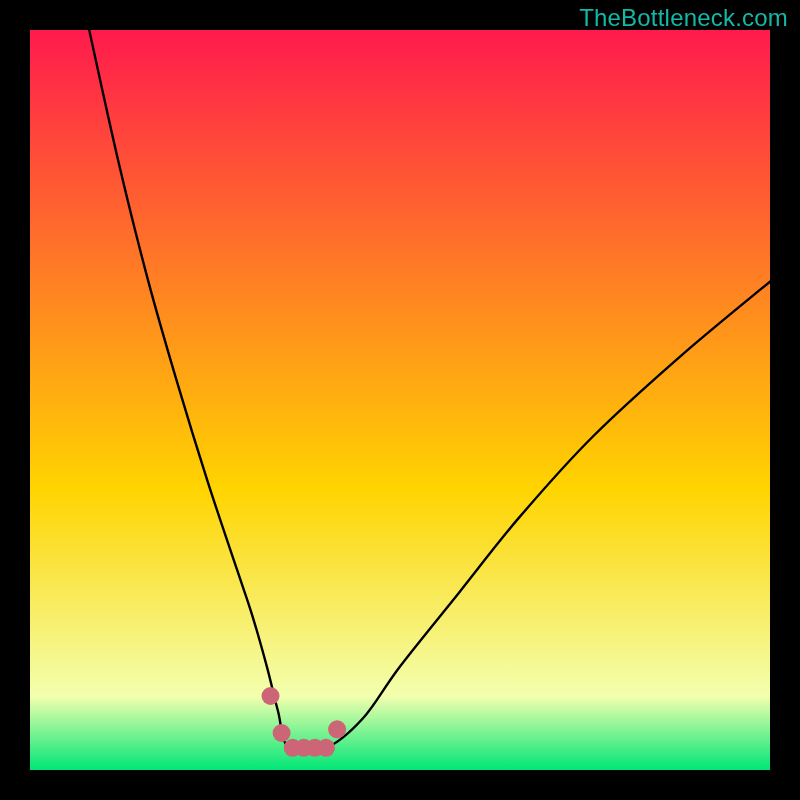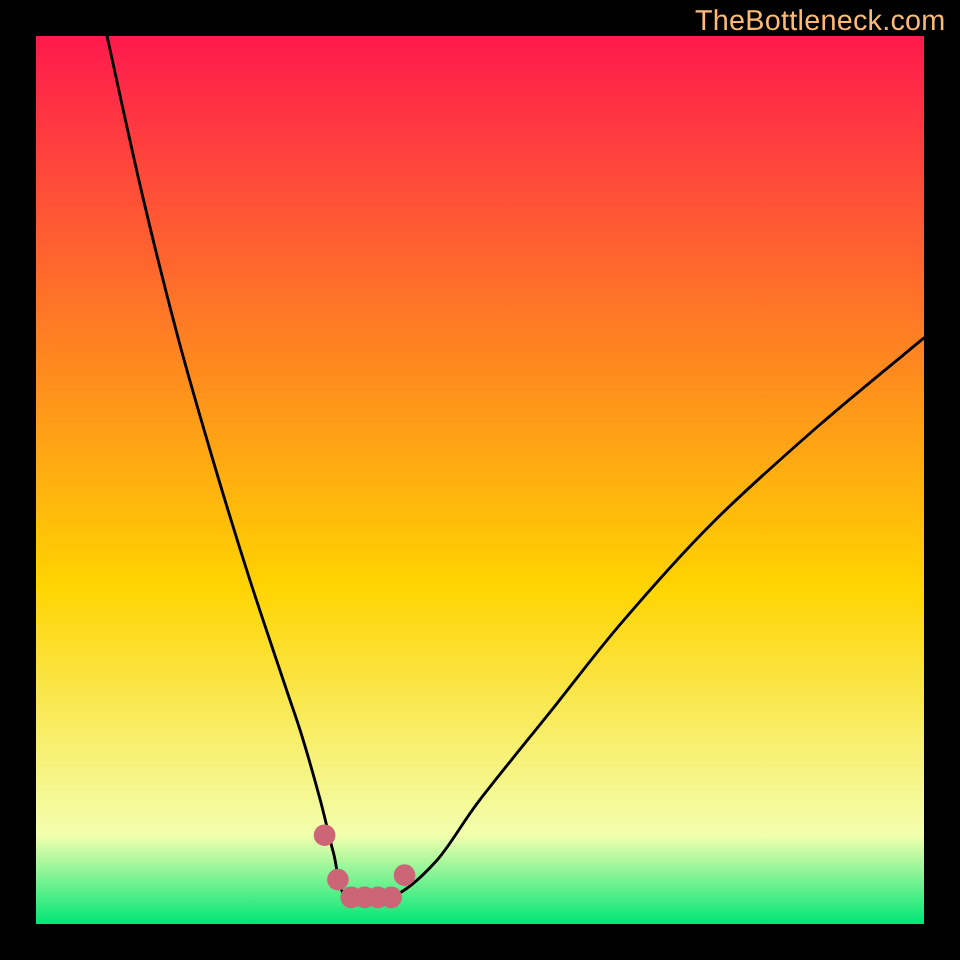--- a/index.html
+++ b/index.html
@@ -14,21 +14,21 @@
   .frame {
     position: relative;
     width: 800px;
     height: 800px;
     background: #000;
   }
   .watermark {
     position: absolute;
     top: 4px;
     right: 12px;
-    color: #fdba74;
+    color: #14b8a6;
     font-size: 24px;
     font-weight: 500;
     letter-spacing: 0.2px;
     z-index: 10;
   }
   .plot {
     position: absolute;
     left: 30px;
     top: 30px;
     width: 740px;

